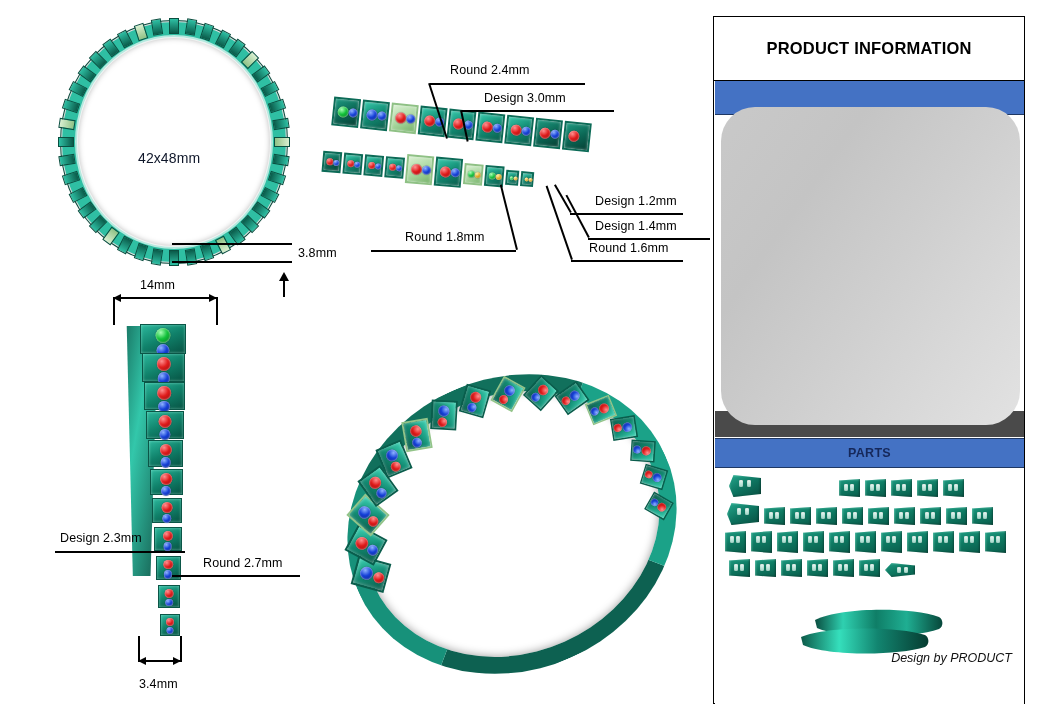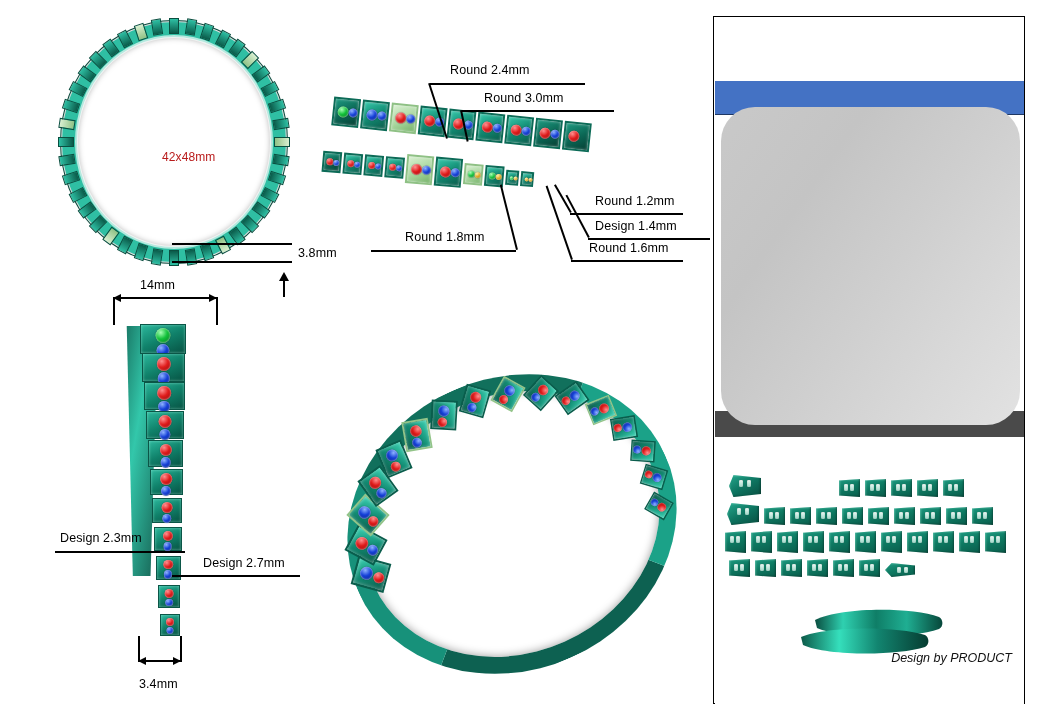--- a/index.html
+++ b/index.html
@@ -170,21 +170,21 @@
     box-sizing: border-box;
   }
   #view-top .ring-dark {
     position: absolute; left: -2px; top: -2px; right: -2px; bottom: -2px;
     border-radius: 50%;
     border: 1.4px solid #0a4f40;
     box-sizing: border-box;
   }
   #dim-4248 {
     position: absolute; left: 138px; top: 150px;
-    font-size: 12px; color: #b91c1c; margin-left: 24px;
+    font-size: 14px; color: #0f172a;
   }
 
   
   #view-strip { position: absolute; left: 322px; top: 104px; width: 360px; height: 120px; }
   .strip {
     position: absolute;
     display: flex; align-items: center;
   }
   .cell {
     position: relative;
@@ -376,29 +376,29 @@
           <div class="gem gold g1"></div>
           <div class="gem gold g2"></div>
         </div>
       </div>
   </div>
 
   <div class="callout" style="left:450px; top:63px;">Round 2.4mm</div>
   <div class="lead-h" style="left:430px; top:83px; width:155px;"></div>
   <div class="lead-d" style="left:430px; top:83px; width:58px; transform:rotate(72deg);"></div>
 
-  <div class="callout" style="left:484px; top:91px;">Round 3.0mm</div>
+  <div class="callout" style="left:484px; top:91px;">Design 3.0mm</div>
   <div class="lead-h" style="left:462px; top:110px; width:152px;"></div>
   <div class="lead-d" style="left:462px; top:110px; width:32px; transform:rotate(78deg);"></div>
 
   <div class="callout" style="left:405px; top:230px;">Round 1.8mm</div>
   <div class="lead-h" style="left:371px; top:250px; width:145px;"></div>
   <div class="lead-d" style="left:516px; top:250px; width:67px; transform:rotate(-104deg);"></div>
 
-  <div class="callout" style="left:595px; top:194px;">Round 1.2mm</div>
+  <div class="callout" style="left:595px; top:194px;">Design 1.2mm</div>
   <div class="lead-h" style="left:570px; top:213px; width:113px;"></div>
   <div class="lead-d" style="left:570px; top:213px; width:32px; transform:rotate(-120deg);"></div>
 
   <div class="callout" style="left:595px; top:219px;">Design 1.4mm</div>
   <div class="lead-h" style="left:588px; top:238px; width:122px;"></div>
   <div class="lead-d" style="left:588px; top:238px; width:48px; transform:rotate(-118deg);"></div>
 
   <div class="callout" style="left:589px; top:241px;">Round 1.6mm</div>
   <div class="lead-h" style="left:571px; top:260px; width:112px;"></div>
   <div class="lead-d" style="left:571px; top:260px; width:78px; transform:rotate(-109deg);"></div>
@@ -454,21 +454,21 @@
       </div>
       <div class="fcell" style="left: 51.6px; top: 304px; width: 20px; height: 22px;">
         <div class="gem red" style="width: 8px; height: 8px; top: 3px;"></div>
         <div class="gem blue" style="width: 7px; height: 7px; top: 12px;"></div>
       </div>
     </div>
 
   <div class="callout" style="left:60px; top:531px;">Design 2.3mm</div>
   <div class="lead-h" style="left:55px; top:551px; width:130px;"></div>
 
-  <div class="callout" style="left:203px; top:556px;">Design 2.7mm</div>
+  <div class="callout" style="left:203px; top:556px;">Round 2.7mm</div>
   <div class="lead-h" style="left:172px; top:575px; width:128px;"></div>
 
   <div class="tick" style="left:138px; top:636px; height:26px;"></div>
   <div class="tick" style="left:180px; top:636px; height:26px;"></div>
   <div class="dimline" style="left:138px; top:660px; width:43px;"></div>
   <div class="arrowL" style="left:138px; top:657px;"></div>
   <div class="arrowR" style="left:173px; top:657px;"></div>
   <div class="callout" style="left:139px; top:677px;">3.4mm</div>
 
   <div id="view-persp">
@@ -536,27 +536,29 @@
         </div>
         <div class="pcell" style="left: 297.566px; top: 113.206px; transform: rotate(209.8deg) scale(0.67);">
           <div class="gem red" style="left: 4px; top: 7px; width: 13px; height: 13px;"></div>
           <div class="gem blue" style="left: 18px; top: 9px; width: 11px; height: 11px;"></div>
         </div>
       </div>
   </div>
 
   <div id="panel">
 
+    <div id="panel-title">PRODUCT INFORMATION</div>
 
     <div id="info-region">
       <div id="info-blueband"></div>
       <div id="info-darkband"></div>
       <div id="info-overlay"></div>
     </div>
 
+    <div id="parts-title">PARTS</div>
 
     <div id="parts-body">
       <div class="parts-row" id="parts-row-0" style="left:14px; top:6px;">
           <div class="seg clasp" style="margin-right: 78px;"></div>
           <div class="seg"></div>
           <div class="seg"></div>
           <div class="seg"></div>
           <div class="seg"></div>
           <div class="seg"></div>
         </div>

